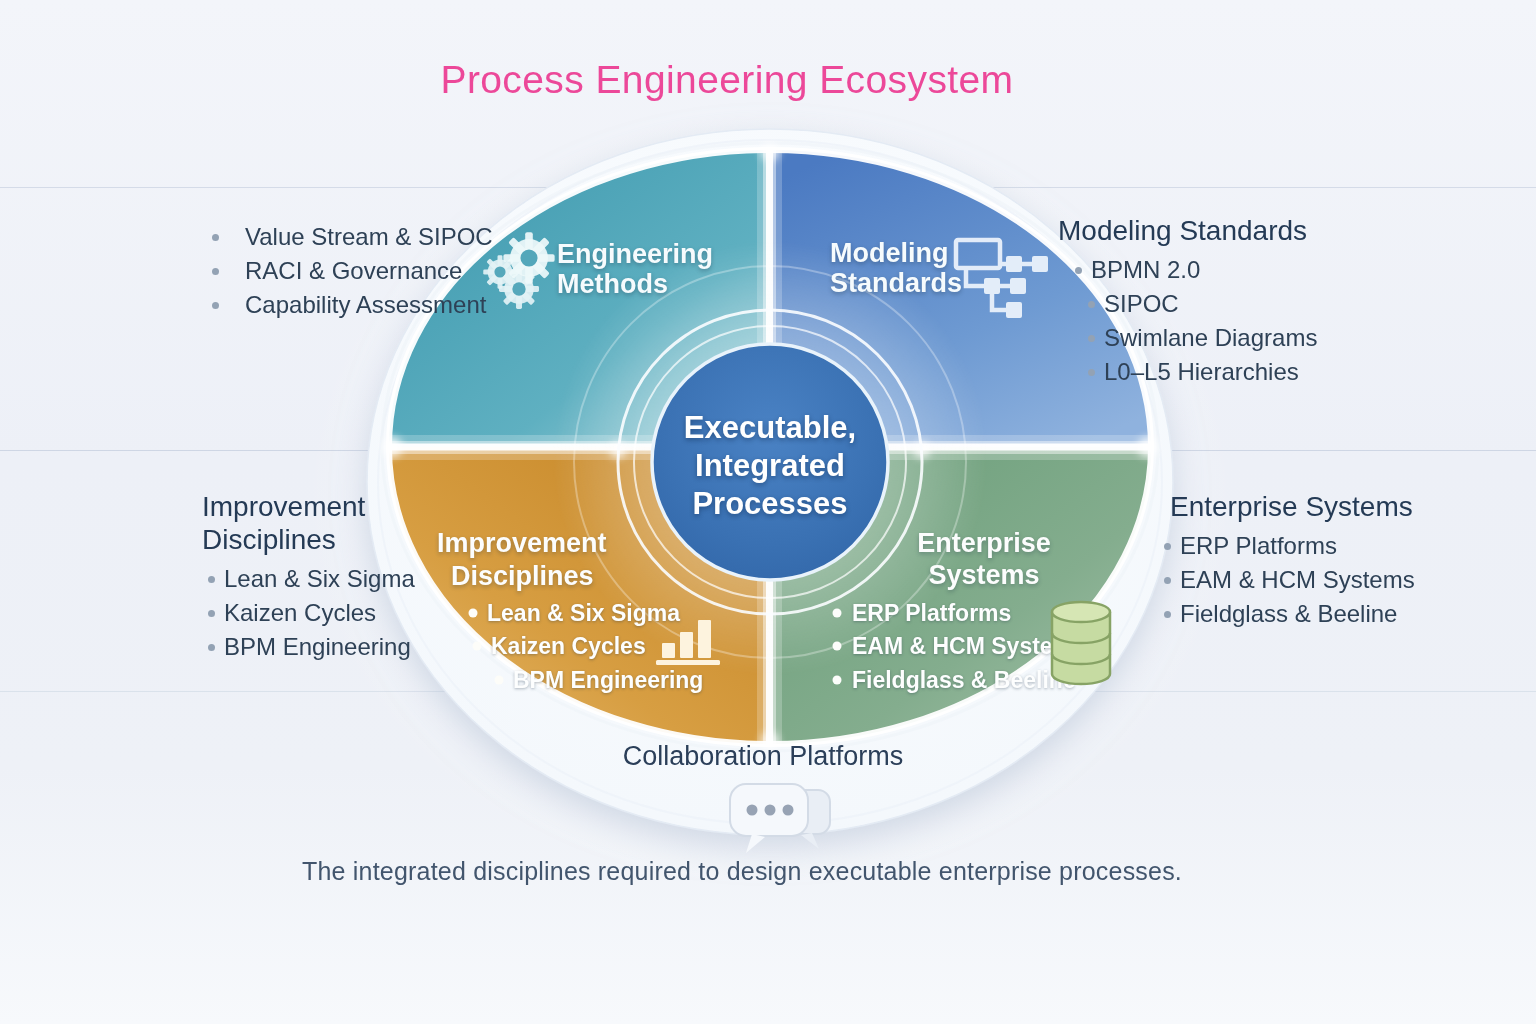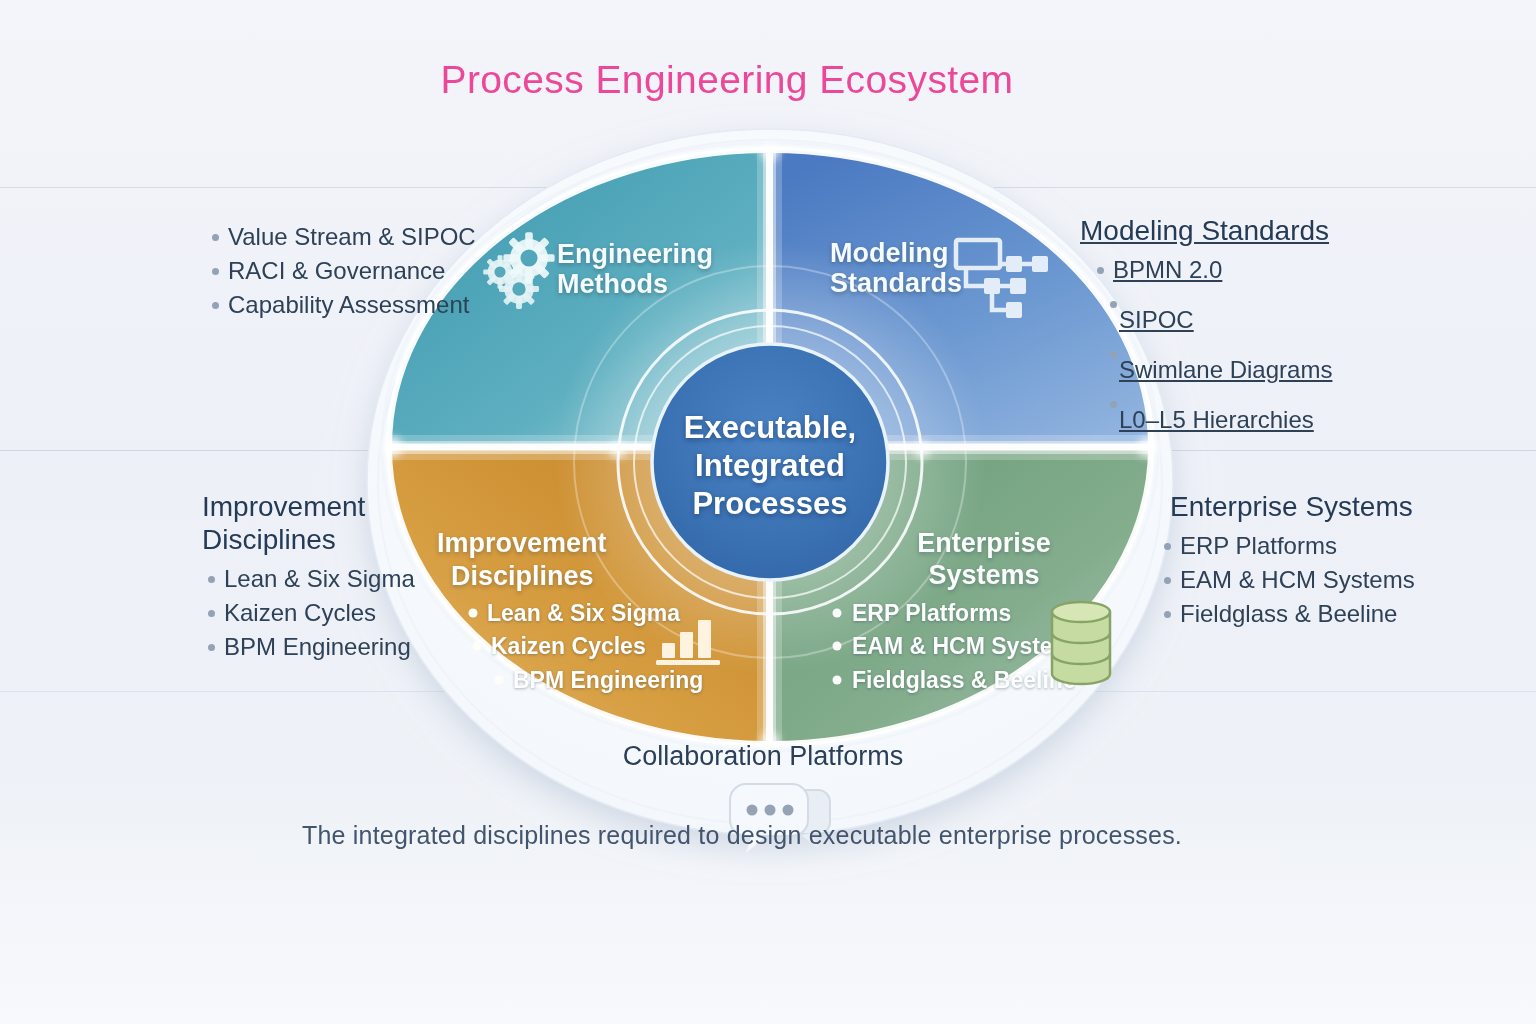--- a/index.html
+++ b/index.html
@@ -11,34 +11,34 @@
   .bg-line{position:absolute;left:0;width:1536px;height:1px;}
   .bg-glow{
     position:absolute;left:300px;top:100px;width:940px;height:800px;border-radius:50%;
     background:radial-gradient(closest-side,rgba(255,255,255,.95),rgba(255,255,255,0));
   }
   .title{
     position:absolute;left:0;top:58px;width:1454px;text-align:center;
     font-size:39px;color:#ec4899;letter-spacing:.4px;
   }
   .caption{
-    position:absolute;left:280px;top:821px;width:924px;text-align:center;
+    position:absolute;left:280px;top:857px;width:924px;text-align:center;
     font-size:25px;color:#42556d;letter-spacing:.2px;
   }
   .sidelist{position:absolute;color:#2e4156;}
   .sidelist .hd{font-size:28px;color:#243a55;line-height:33px;}
   .sidelist .items{margin-top:11px;}
   .sidelist .li{display:flex;align-items:flex-start;font-size:24px;line-height:24px;margin-bottom:10px;}
   .sidelist .dot{flex:0 0 auto;width:7px;height:7px;border-radius:50%;background:#93a2b4;margin-top:9px;}
   .sidelist .li span.txt{margin-left:9px;white-space:nowrap;}
   #list-eng{left:207px;top:214px;}
-  #list-eng .li{margin-left:5px;}
-  #list-mod{left:1080px;top:214px;text-decoration:underline;}
+  #list-eng .li{margin-left:5px;gap:17px;}
+  #list-mod{left:1058px;top:214px;}
   #list-mod .li.ind1{margin-left:17px;}
-  #list-mod .li.ind2{margin-left:30px;flex-direction:column;}
+  #list-mod .li.ind2{margin-left:30px;}
   #list-imp{left:202px;top:490px;}
   #list-imp .li{margin-left:6px;}
   #list-ent{left:1170px;top:490px;}
   #list-ent .li{margin-left:-6px;}
   svg{position:absolute;left:0;top:0;}
   .qlabel{font-size:27px;font-weight:bold;fill:#f6fbfd;text-shadow:0 2px 4px rgba(25,45,65,.35);}
   .qhead{font-size:27px;font-weight:bold;fill:#fcfdfd;text-shadow:0 2px 4px rgba(25,45,65,.3);}
   .qitem{font-size:23px;font-weight:bold;fill:#fdfefe;text-shadow:0 1px 3px rgba(25,45,65,.35);}
   .ctext{font-size:31px;font-weight:bold;fill:#ffffff;text-shadow:0 2px 5px rgba(10,35,70,.45);}
   .collab{font-size:27px;fill:#2b3f59;}

